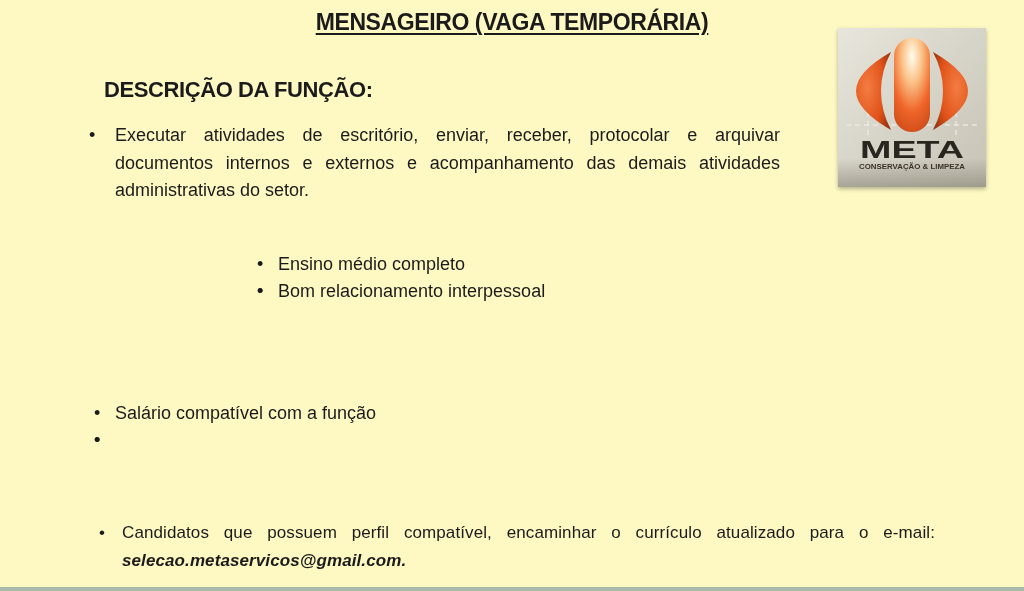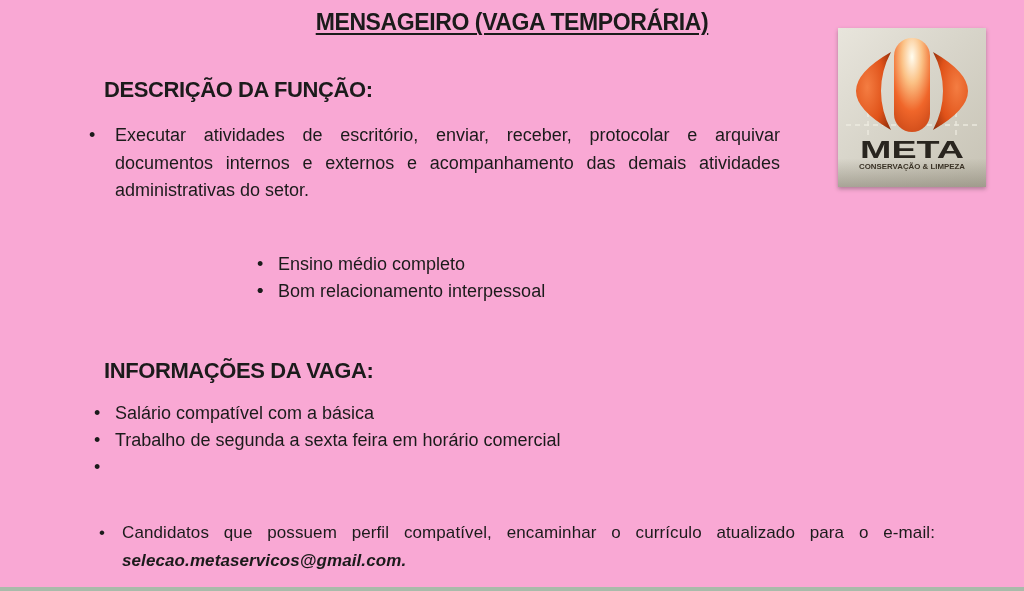--- a/index.html
+++ b/index.html
@@ -1,20 +1,20 @@
 <!DOCTYPE html>
 <html><head>
 <meta charset="utf-8">
 <style>
   html, body { margin: 0; padding: 0; background: #ffffff; }
   .slide {
     position: relative;
     width: 1024px;
     height: 591px;
-    background: #f9a8d4;
+    background: #fef9c3;
     font-family: "Liberation Sans", sans-serif;
     color: #1b1b1b;
     overflow: hidden;
   }
   .title {
     position: absolute;
     top: 9px;
     left: 0;
     width: 100%;
     text-align: center;
@@ -152,30 +152,28 @@
     </li>
     <li>
       <span class="dot">•</span>
     </li>
     <li>
       <span class="dot">•</span>
       <span>Bom relacionamento interpessoal</span>
     </li>
   </ul>
 
-  <div class="heading h-informacoes">INFORMAÇÕES DA VAGA:</div>
 
   <ul class="blist info-list">
     <li>
       <span class="dot">•</span>
-      <span>Salário compatível com a básica</span>
+      <span>Salário compatível com a função</span>
     </li>
     <li>
       <span class="dot">•</span>
-      <span>Trabalho de segunda a sexta feira em horário comercial</span>
     </li>
     <li>
       <span class="dot">•</span>
     </li>
   </ul>
 
   <div class="bullet-para para-contato">
     <span class="dot">•</span>
     <div class="btext"><span>Candidatos que possuem perfil compatível, encaminhar o currículo atualizado para o e-mail:</span> <span class="email">selecao.metaservicos@gmail.com.</span></div>
   </div>

